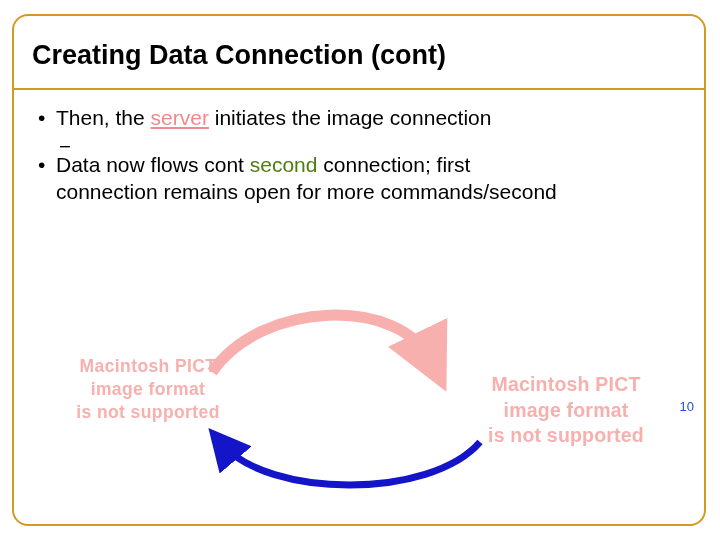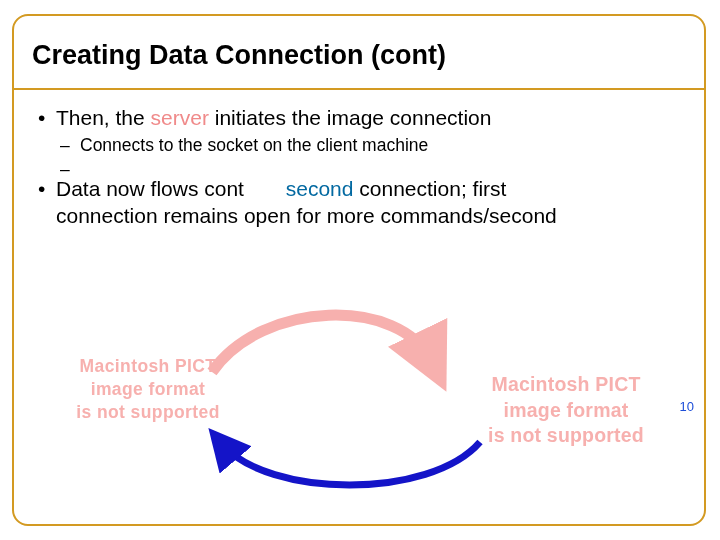--- a/index.html
+++ b/index.html
@@ -81,24 +81,24 @@
   }
   .bullet2 > .dash {
     position: absolute;
     left: 28px;
     top: 0;
     font-size: 17.5px;
     line-height: 24px;
   }
   .kw {
     color: #f08a8a;
+    text-decoration: underline;
   }
   .kw-blue {
-    color: #0369a1;
-    margin-left: 36px;
+    color: #4d7c0f;
   }
   .spacer {
     height: 18px;
   }
   
   .pict {
     position: absolute;
     font-weight: bold;
     color: #f7b0ae;
     text-align: center;
@@ -147,21 +147,20 @@
 
   <div class="body">
 
     <div class="bullet1">
       <span class="dot">•</span>
       <span>Then, the </span><span class="kw">server</span><span> initiates the image connection</span>
     </div>
 
     <div class="bullet2">
       <span class="dash">–</span>
-      <span>Connects to the socket on the client machine</span>
     </div>
 
     <div class="bullet2">
       <span class="dash">–</span>
     </div>
 
     <div class="spacer"></div>
 
     <div class="bullet1">
       <span class="dot">•</span>

